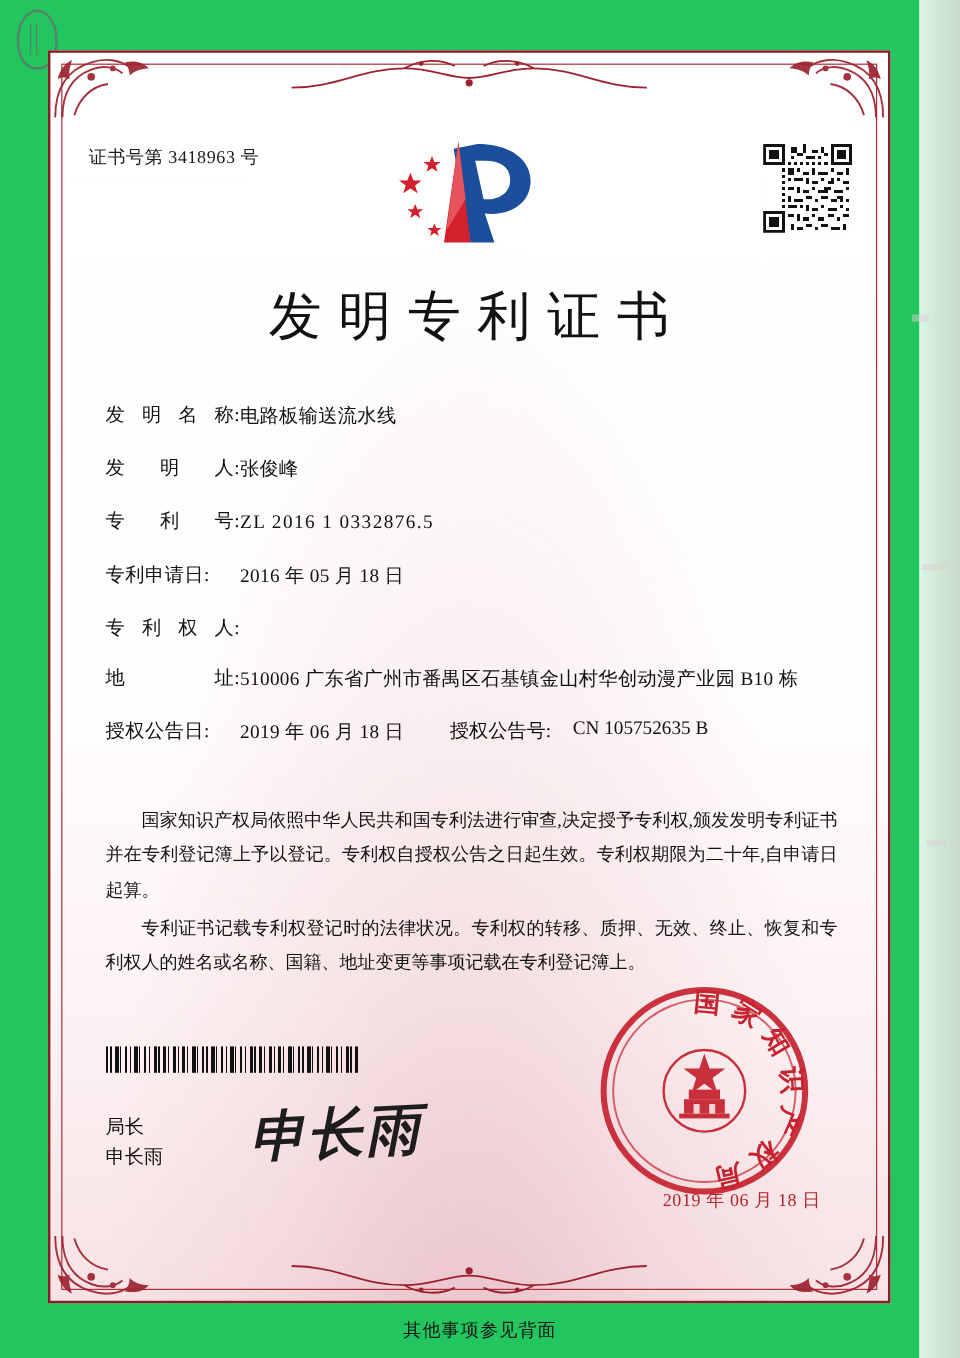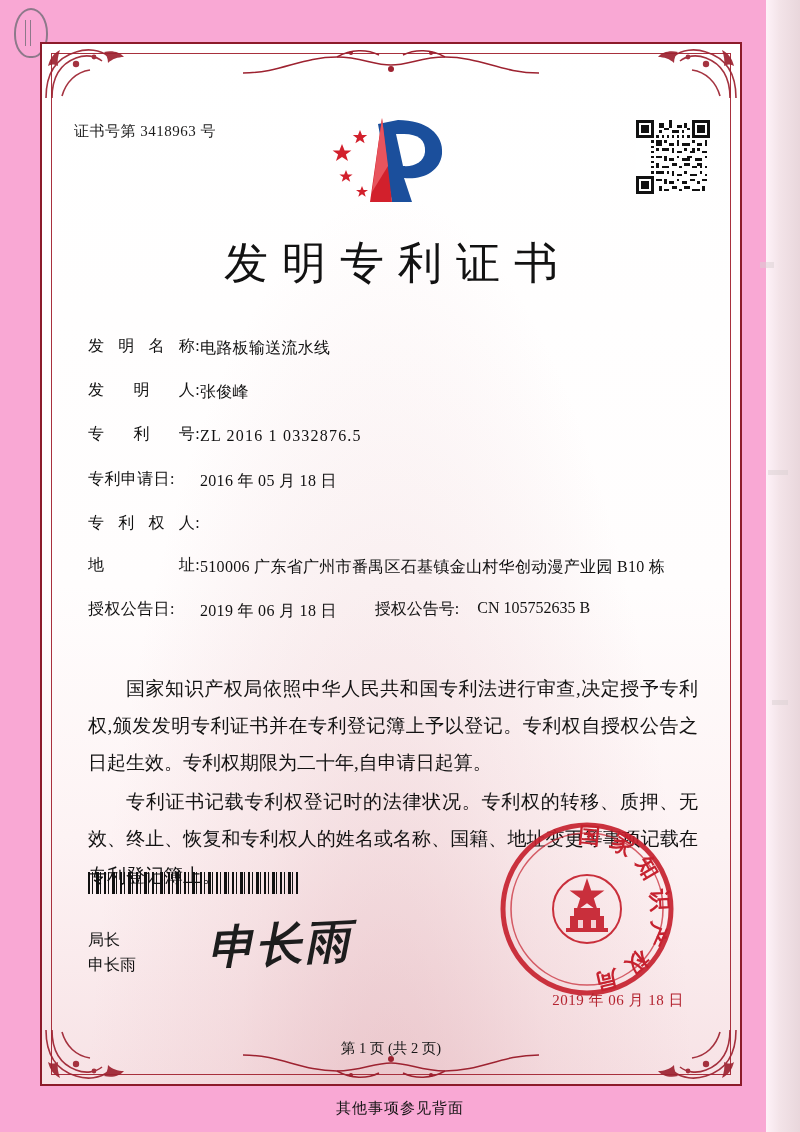--- a/index.html
+++ b/index.html
@@ -12,21 +12,21 @@
     height: 1132px;
     position: relative;
     font-family: "Liberation Serif", serif;
     overflow: hidden;
   }
 
   
   .page {
     position: absolute;
     inset: 0;
-    background: #f9a8d4;
+    background: #22c55e;
   }
   .scan-edge-right {
     position: absolute;
     top: 0; right: 0;
     width: 34px; height: 1132px;
     background: linear-gradient(to right, #ffffff 0%, #f2eeec 40%, #e6dfdd 100%);
     opacity: .85;
   }
   .scan-spot {
     position: absolute;
@@ -175,21 +175,21 @@
   }
   .row.two-col .lbl2 {
     white-space: nowrap;
   }
 
   
   .paras {
     position: absolute;
     left: 48px; top: 628px;
     width: 610px;
-    font-size: 19px;
+    font-size: 15px;
     line-height: 1.95;
     color: #121212;
     text-align: justify;
   }
   .paras p {
     margin: 0 0 2px 0;
     text-indent: 2em;
   }
 
   
@@ -485,19 +485,18 @@
           <rect x="97" y="104" width="5" height="8" fill="#fff" opacity=".8"></rect>
         </g>
         <text font-family="'DejaVu Serif', serif" font-size="22" font-weight="bold" fill="#c6222f" letter-spacing="9">
           <textPath href="#sealArc" startOffset="24%" text-anchor="middle">国家知识产权局</textPath>
         </text>
       </svg>
     </div>
 
     <div class="seal-date">2019 年 06 月 18 日</div>
 
-    <div class="page-no">第 1 页 (共 2 页)</div>
 
   </div>
 
   <div class="footer-note">其他事项参见背面</div>
 
 </div>
 
 </body></html>

